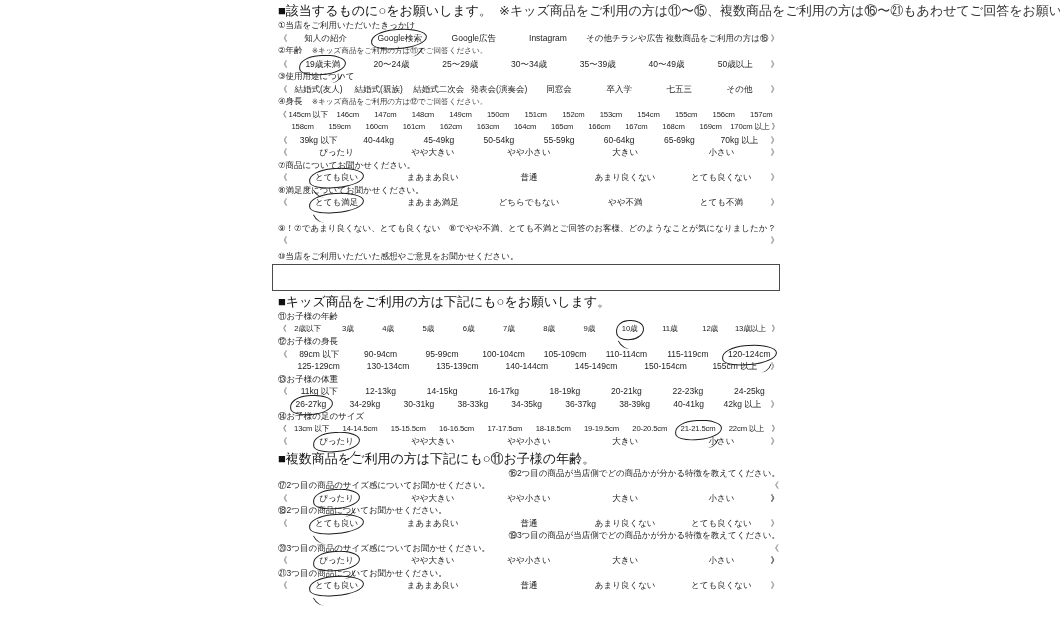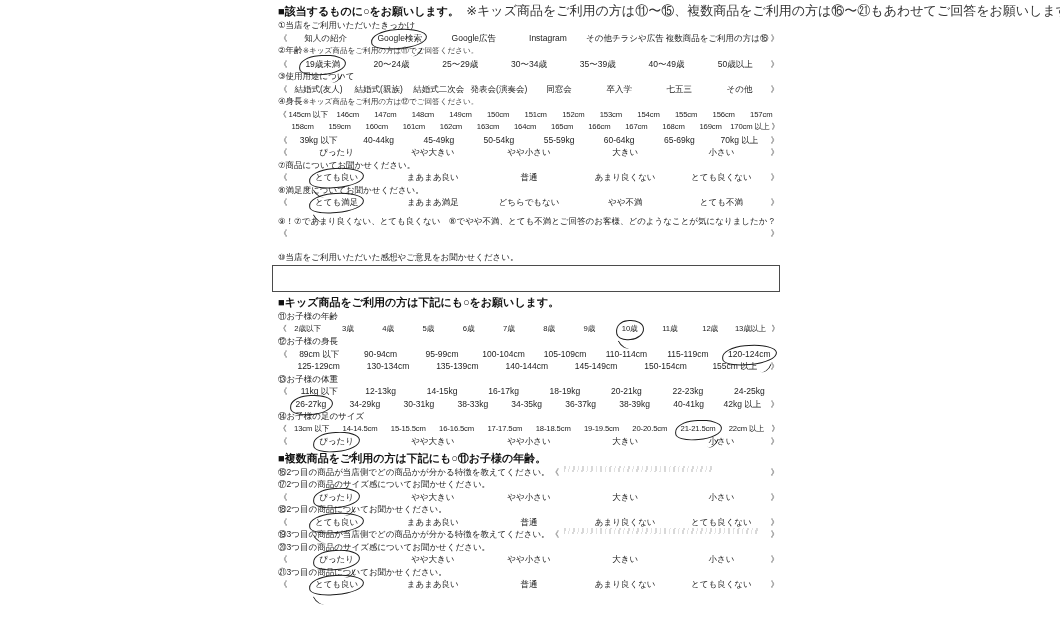--- a/index.html
+++ b/index.html
@@ -2,44 +2,44 @@
 <html><head>
 <meta charset="utf-8">
 <style>
   html,body{margin:0;padding:0;background:#ffffff;}
   body{width:1060px;height:640px;overflow:hidden;position:relative;
        font-family:"Liberation Sans","DejaVu Sans",sans-serif;color:#222;}
   #sheet{position:absolute;left:278px;top:4px;width:502px;font-size:8.5px;
          line-height:12.5px;white-space:nowrap;}
   .section + .section{margin-top:4px;}
   .sec-header{line-height:13px;}
-  .sec-title{font-weight:bold;font-size:11px;color:#111;}
+  .sec-title{font-weight:normal;font-size:13px;color:#111;}
   .hdr-note{font-size:13px;margin-left:7px;color:#333;}
   .q-label-row{line-height:12.5px;}
-  .q-note{font-size:7.6px;color:#3a3a3a;}
+  .q-note{font-size:7.6px;margin-left:9px;color:#3a3a3a;}
   .opt-line{display:flex;align-items:center;height:12.5px;}
   .opt-line.dense{font-size:7.7px;letter-spacing:-0.15px;}
   .br{flex:0 0 auto;padding:0 1px;color:#2b2b2b;}
   .br-sp{flex:0 0 6px;}
   .opt{flex:1 1 0;text-align:center;overflow:visible;}
   .opt-txt{position:relative;display:inline-block;padding:0 1px;}
   .spacer{flex:1 1 auto;}
   .circle-mark{position:absolute;left:-5px;right:-5px;top:-3px;bottom:-4px;
     border:1.5px solid #1b1b1b;
     border-radius:46% 54% 55% 45% / 60% 52% 58% 42%;
     transform:rotate(-4deg);pointer-events:none;}
   .t1 > .circle-mark::after{content:"";position:absolute;right:12%;bottom:-11px;
     width:7px;height:12px;border-right:1.5px solid #1b1b1b;
     border-radius:0 0 100% 0 / 0 0 100% 0;transform:rotate(26deg);}
   .t2 > .circle-mark::after{content:"";position:absolute;left:8%;bottom:-11px;
     width:7px;height:12px;border-left:1.5px solid #1b1b1b;
     border-radius:0 0 0 100% / 0 0 0 100%;transform:rotate(-24deg);}
   .comment-box{width:506px;height:25px;border:1px solid #4b4b4b;
     margin:2px 0 3px -6px;background:#fff;}
-  .inline-q{display:flex;align-items:flex-start;height:12.5px;}
+  .inline-q{display:flex;align-items:flex-end;height:12.5px;flex-direction:column;}
   .scribble{display:inline-block;height:6px;margin:0 4px;opacity:.85;
     background:repeating-linear-gradient(100deg,#d2d2d2 0 2px,transparent 2px 5px,#dcdcdc 5px 6px,transparent 6px 9px);}
 </style>
 </head>
 <body>
 
 <div id="sheet">
     <div class="section">
       <div class="sec-header"><span class="sec-title">■該当するものに○をお願いします。</span><span class="hdr-note">※キッズ商品をご利用の方は⑪〜⑮、複数商品をご利用の方は⑯〜㉑もあわせてご回答をお願いします。</span></div>
       <div class="q-label-row"><span class="q-label">①当店をご利用いただいたきっかけ</span></div>
@@ -146,27 +146,27 @@
       <div class="q-label-row"><span class="q-label">⑧満足度についてお聞かせください。</span></div>
       <div class="opt-line">
         <span class="br">《</span>
         <span class="opt"><span class="opt-txt circled t2">とても満足<i class="circle-mark"></i></span></span>
         <span class="opt"><span class="opt-txt">まあまあ満足</span></span>
         <span class="opt"><span class="opt-txt">どちらでもない</span></span>
         <span class="opt"><span class="opt-txt">やや不満</span></span>
         <span class="opt"><span class="opt-txt">とても不満</span></span>
         <span class="br">》</span>
       </div>
-      <div class="q-label-row" style="margin-top: 6px;"><span class="q-label">⑨！⑦であまり良くない、とても良くない　⑧でやや不満、とても不満とご回答のお客様、どのようなことが気になりましたか？</span></div>
+      <div class="q-label-row" style="margin-top: 13px;"><span class="q-label">⑨！⑦であまり良くない、とても良くない　⑧でやや不満、とても不満とご回答のお客様、どのようなことが気になりましたか？</span></div>
       <div class="opt-line">
         <span class="br">《</span>
         <span class="spacer"></span>
         <span class="br">》</span>
       </div>
-      <div class="q-label-row" style="margin-top: 11px;"><span class="q-label">⑩当店をご利用いただいた感想やご意見をお聞かせください。</span></div>
+      <div class="q-label-row" style="margin-top: 3px;"><span class="q-label">⑩当店をご利用いただいた感想やご意見をお聞かせください。</span></div>
       <div class="comment-box"></div>
     </div>
     <div class="section">
       <div class="sec-header"><span class="sec-title">■キッズ商品をご利用の方は下記にも○をお願いします。</span></div>
       <div class="q-label-row"><span class="q-label">⑪お子様の年齢</span></div>
       <div class="opt-line dense">
         <span class="br">《</span>
         <span class="opt"><span class="opt-txt">2歳以下</span></span>
         <span class="opt"><span class="opt-txt">3歳</span></span>
         <span class="opt"><span class="opt-txt">4歳</span></span>

